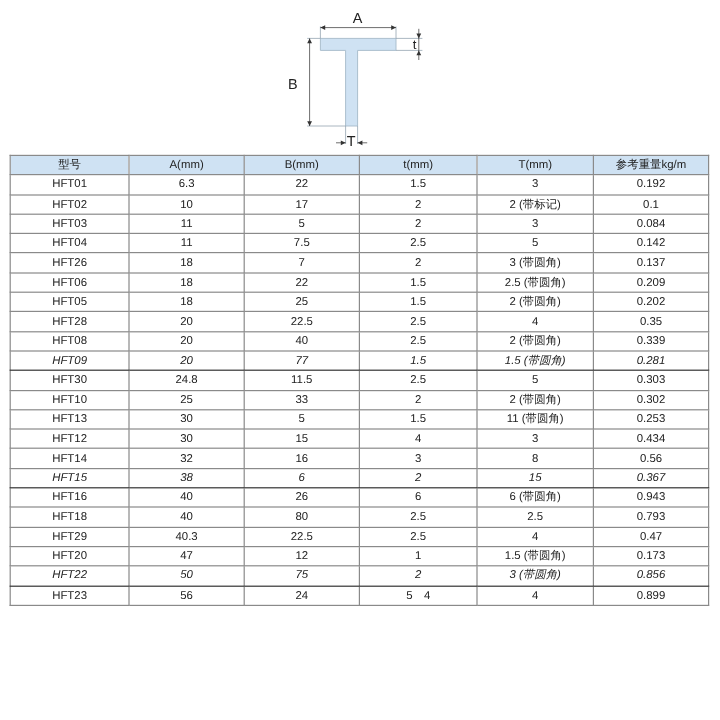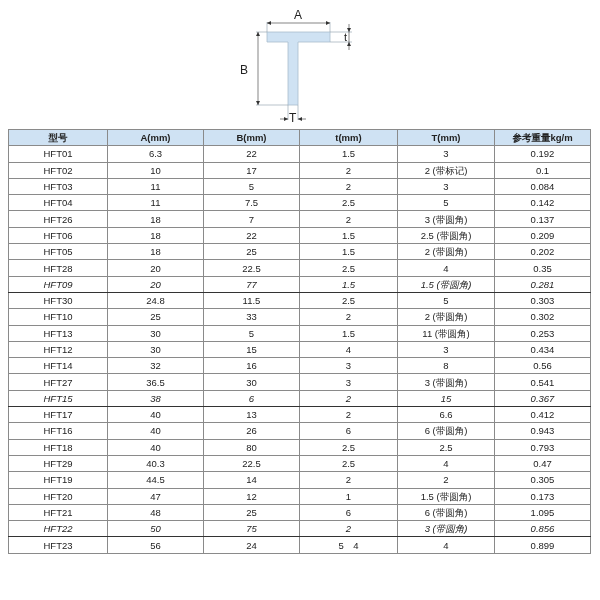--- a/index.html
+++ b/index.html
@@ -3,21 +3,21 @@
 <meta charset="utf-8">
 <style>
   html, body { margin:0; padding:0; background:#ffffff; }
   body { width:600px; height:600px; position:relative; overflow:hidden;
          font-family:"Liberation Sans", "DejaVu Sans", sans-serif; color:#222; }
   .diagram { position:absolute; left:230px; top:0; width:140px; height:125px; }
   .spec-table { position:absolute; left:8px; top:129px; width:582px;
                 border-collapse:collapse; table-layout:fixed; font-size:9.5px; }
   .spec-table th, .spec-table td { border:1px solid #8a8a8a; text-align:center;
                 padding:0; height:15.3px; line-height:15px; white-space:nowrap; overflow:hidden; }
-  .spec-table th { background:#cfe2f3; font-weight:bold; color:#222; font-size:9.5px;margin-top:21px; }
+  .spec-table th { background:#cfe2f3; font-weight:normal; color:#222; font-size:9.5px;margin-top:21px; }
   .spec-table tr.group-end td { border-bottom:1.6px solid #333;font-style:italic; }
   .spec-table td:first-child { }
 </style>
 </head>
 <body>
 
 <div class="diagram">
   <svg width="140" height="125" viewBox="0 0 140 125">
 
     <path d="M37 32 H100 V42 H68 V105 H58 V42 H37 Z" fill="#cfe2f3" stroke="#a8bccc" stroke-width="0.8"></path>
@@ -126,20 +126,28 @@
         <td>0.202</td>
       </tr>
       <tr>
         <td>HFT28</td>
         <td>20</td>
         <td>22.5</td>
         <td>2.5</td>
         <td>4</td>
         <td>0.35</td>
       </tr>
+      <tr>
+        <td>HFT08</td>
+        <td>20</td>
+        <td>40</td>
+        <td>2.5</td>
+        <td>2 (带圆角)</td>
+        <td>0.339</td>
+      </tr>
       <tr class="group-end">
         <td>HFT09</td>
         <td>20</td>
         <td>77</td>
         <td>1.5</td>
         <td>1.5 (带圆角)</td>
         <td>0.281</td>
       </tr>
       <tr>
         <td>HFT30</td>
@@ -174,43 +182,27 @@
         <td>0.434</td>
       </tr>
       <tr>
         <td>HFT14</td>
         <td>32</td>
         <td>16</td>
         <td>3</td>
         <td>8</td>
         <td>0.56</td>
       </tr>
-      <tr>
-        <td>HFT27</td>
-        <td>36.5</td>
-        <td>30</td>
-        <td>3</td>
-        <td>3 (带圆角)</td>
-        <td>0.541</td>
-      </tr>
       <tr class="group-end">
         <td>HFT15</td>
         <td>38</td>
         <td>6</td>
         <td>2</td>
         <td>15</td>
         <td>0.367</td>
-      </tr>
-      <tr>
-        <td>HFT17</td>
-        <td>40</td>
-        <td>13</td>
-        <td>2</td>
-        <td>6.6</td>
-        <td>0.412</td>
       </tr>
       <tr>
         <td>HFT16</td>
         <td>40</td>
         <td>26</td>
         <td>6</td>
         <td>6 (带圆角)</td>
         <td>0.943</td>
       </tr>
       <tr>
@@ -223,43 +215,27 @@
       </tr>
       <tr>
         <td>HFT29</td>
         <td>40.3</td>
         <td>22.5</td>
         <td>2.5</td>
         <td>4</td>
         <td>0.47</td>
       </tr>
       <tr>
-        <td>HFT19</td>
-        <td>44.5</td>
-        <td>14</td>
-        <td>2</td>
-        <td>2</td>
-        <td>0.305</td>
-      </tr>
-      <tr>
         <td>HFT20</td>
         <td>47</td>
         <td>12</td>
         <td>1</td>
         <td>1.5 (带圆角)</td>
         <td>0.173</td>
       </tr>
-      <tr>
-        <td>HFT21</td>
-        <td>48</td>
-        <td>25</td>
-        <td>6</td>
-        <td>6 (带圆角)</td>
-        <td>1.095</td>
-      </tr>
       <tr class="group-end">
         <td>HFT22</td>
         <td>50</td>
         <td>75</td>
         <td>2</td>
         <td>3 (带圆角)</td>
         <td>0.856</td>
       </tr>
       <tr>
         <td>HFT23</td>

